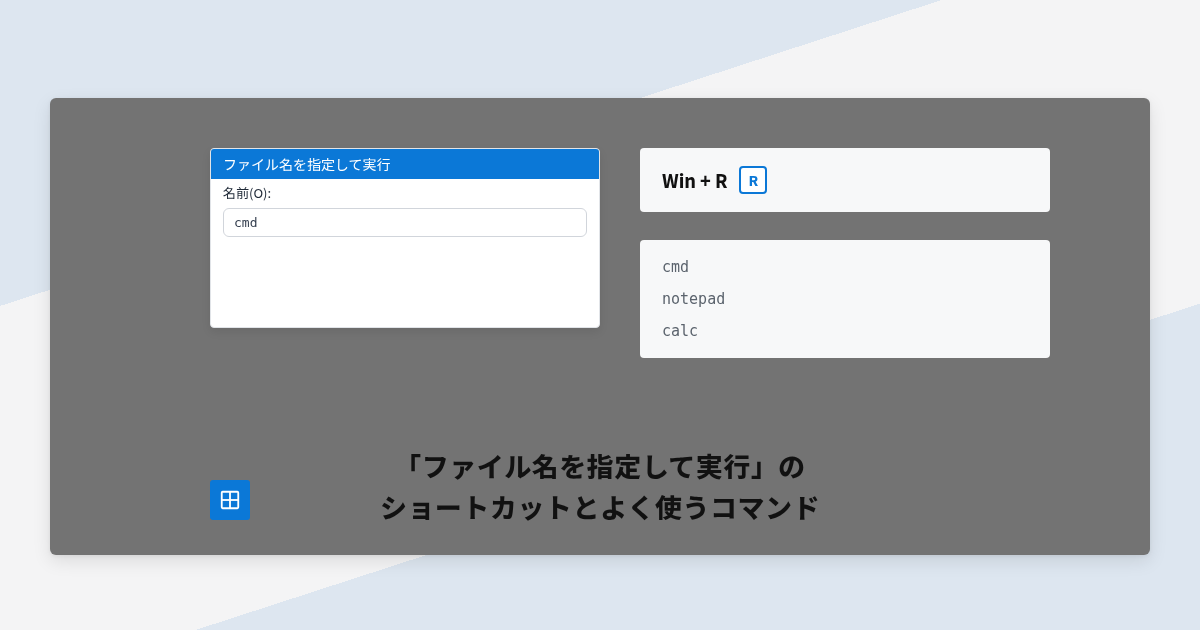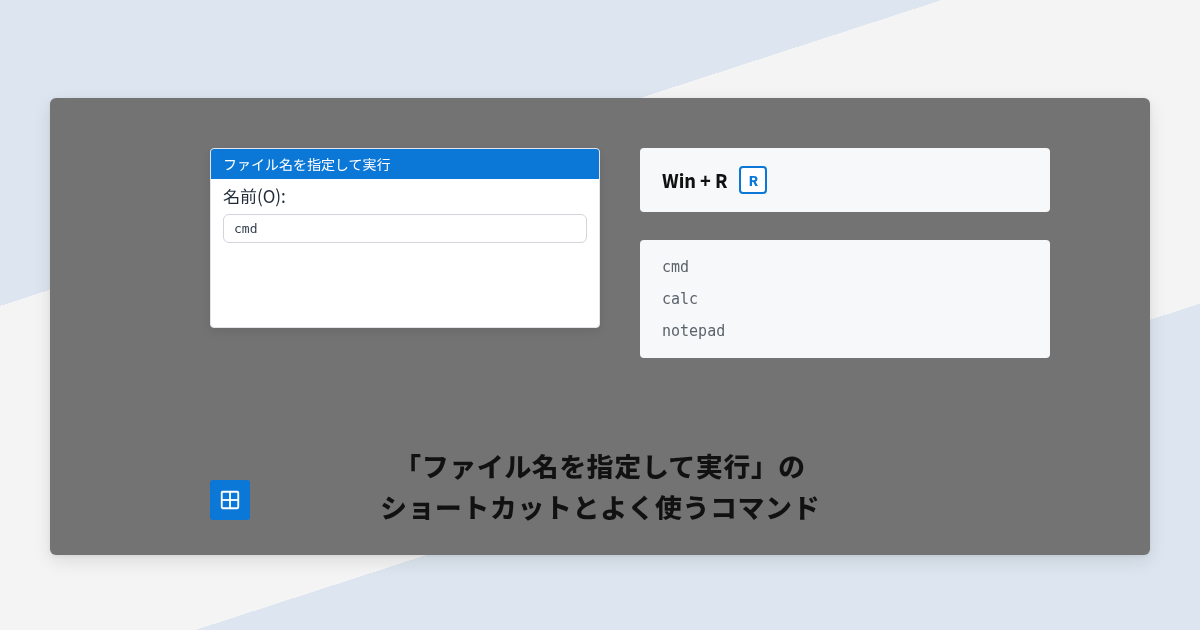--- a/index.html
+++ b/index.html
@@ -36,21 +36,21 @@
     background: #fff;
     overflow: hidden;
   }
   .run-titlebar {
     background: #0b78d7;
     color: #fff;
     font-size: 14px;
     padding: 5px 12px;
   }
   .run-body { padding: 4px 12px 12px; }
-  .run-label { font-size: 17px; color: #1f2937; margin-bottom: 6px; }
+  .run-label { font-size: 13px; color: #1f2937; margin-bottom: 6px; }
   .run-input {
     width: 100%;
     border: 1px solid #d1d5db;
     border-radius: 6px;
     padding: 6px 10px;
     font-family: ui-monospace, Menlo, Consolas, monospace;
     font-size: 13px;
     color: #374151;
     outline: none;
     background: #fff;
@@ -121,22 +121,22 @@
 
     <div class="right">
       <div class="panel">
         <div class="shortcut-row">
           <span>Win + R</span>
           <span class="key">R</span>
         </div>
       </div>
       <div class="panel cmd-list">
         <span>cmd</span>
+        <span>notepad</span>
         <span>calc</span>
-        <span>notepad</span>
       </div>
     </div>
 
   </div>
 
   <div class="caption">
     <div>「ファイル名を指定して実行」の</div>
     <div>ショートカットとよく使うコマンド</div>
   </div>
 

